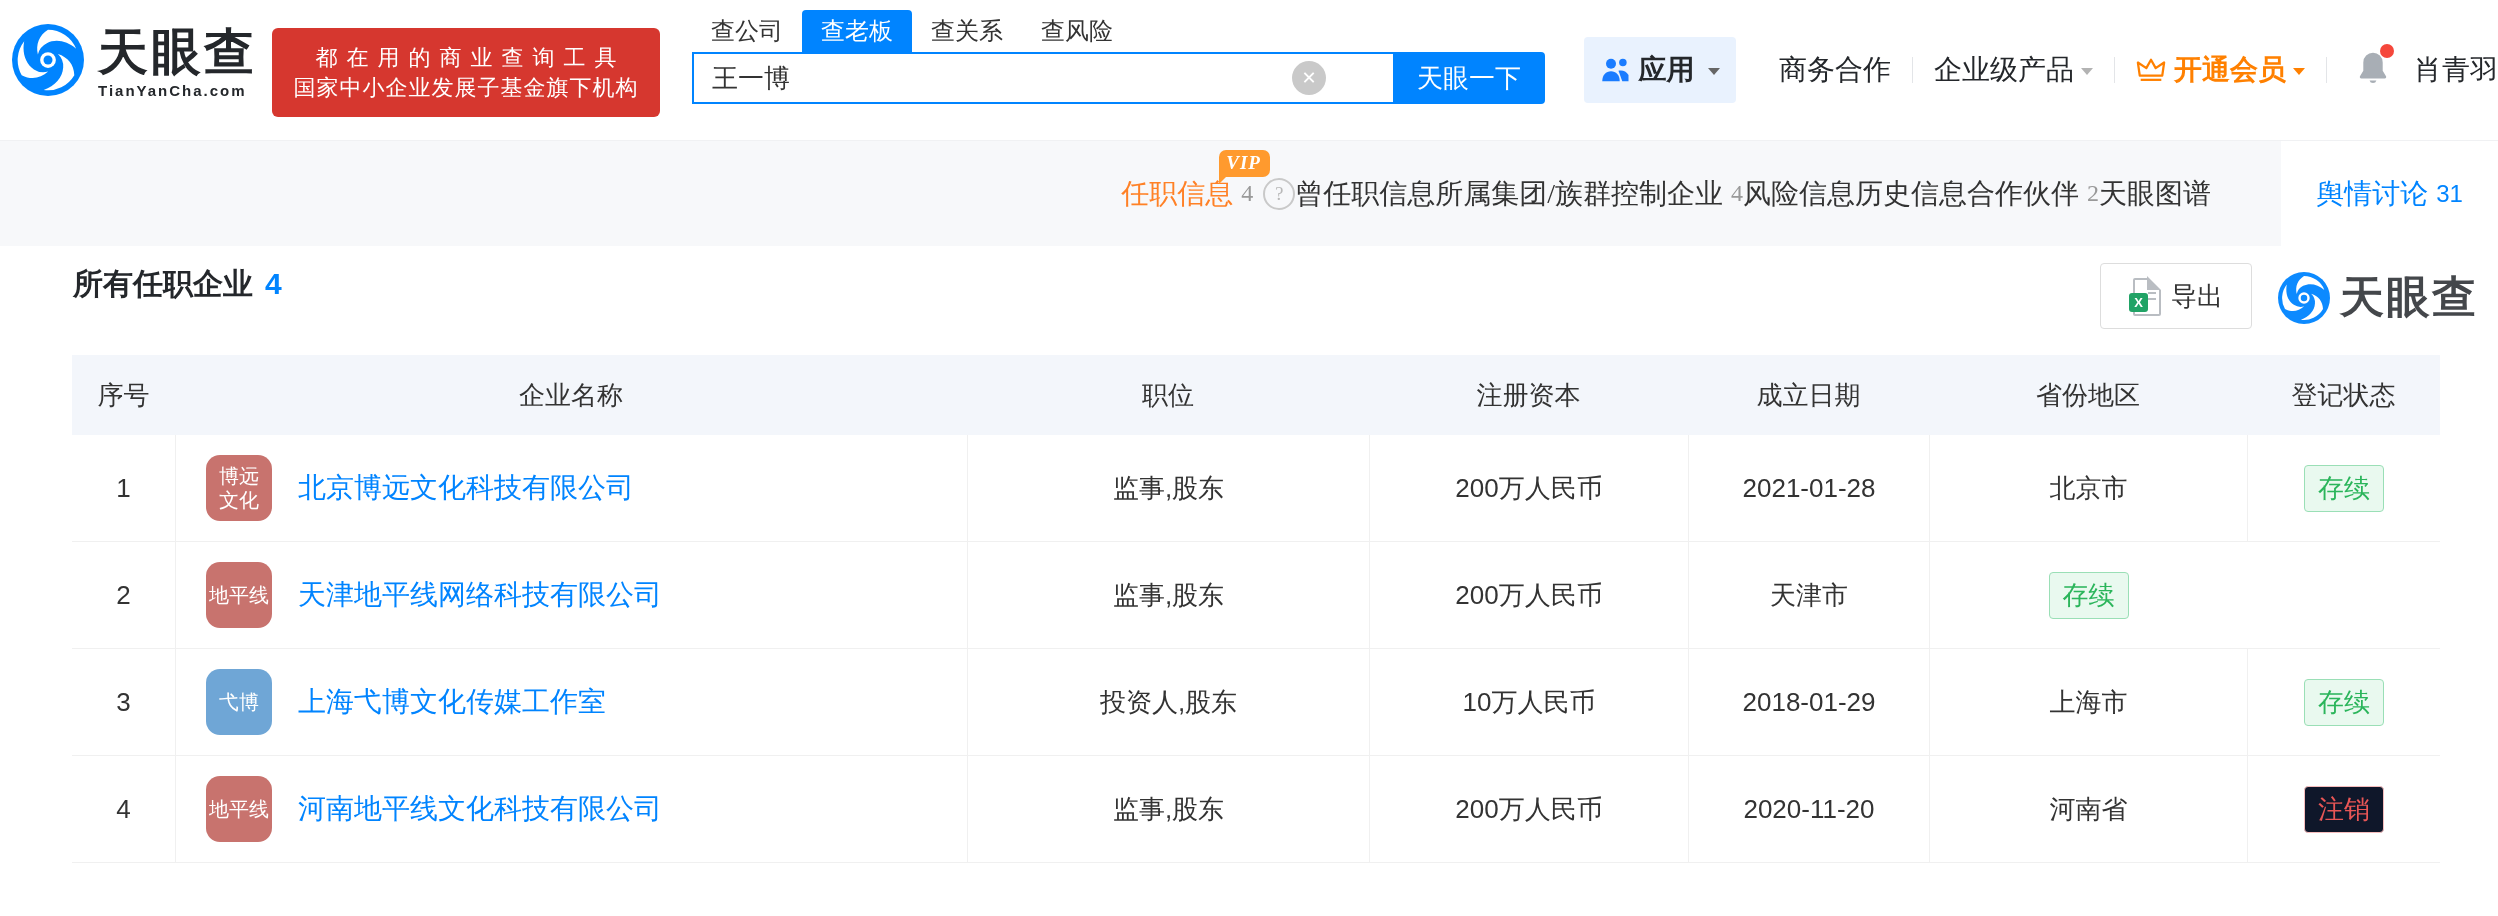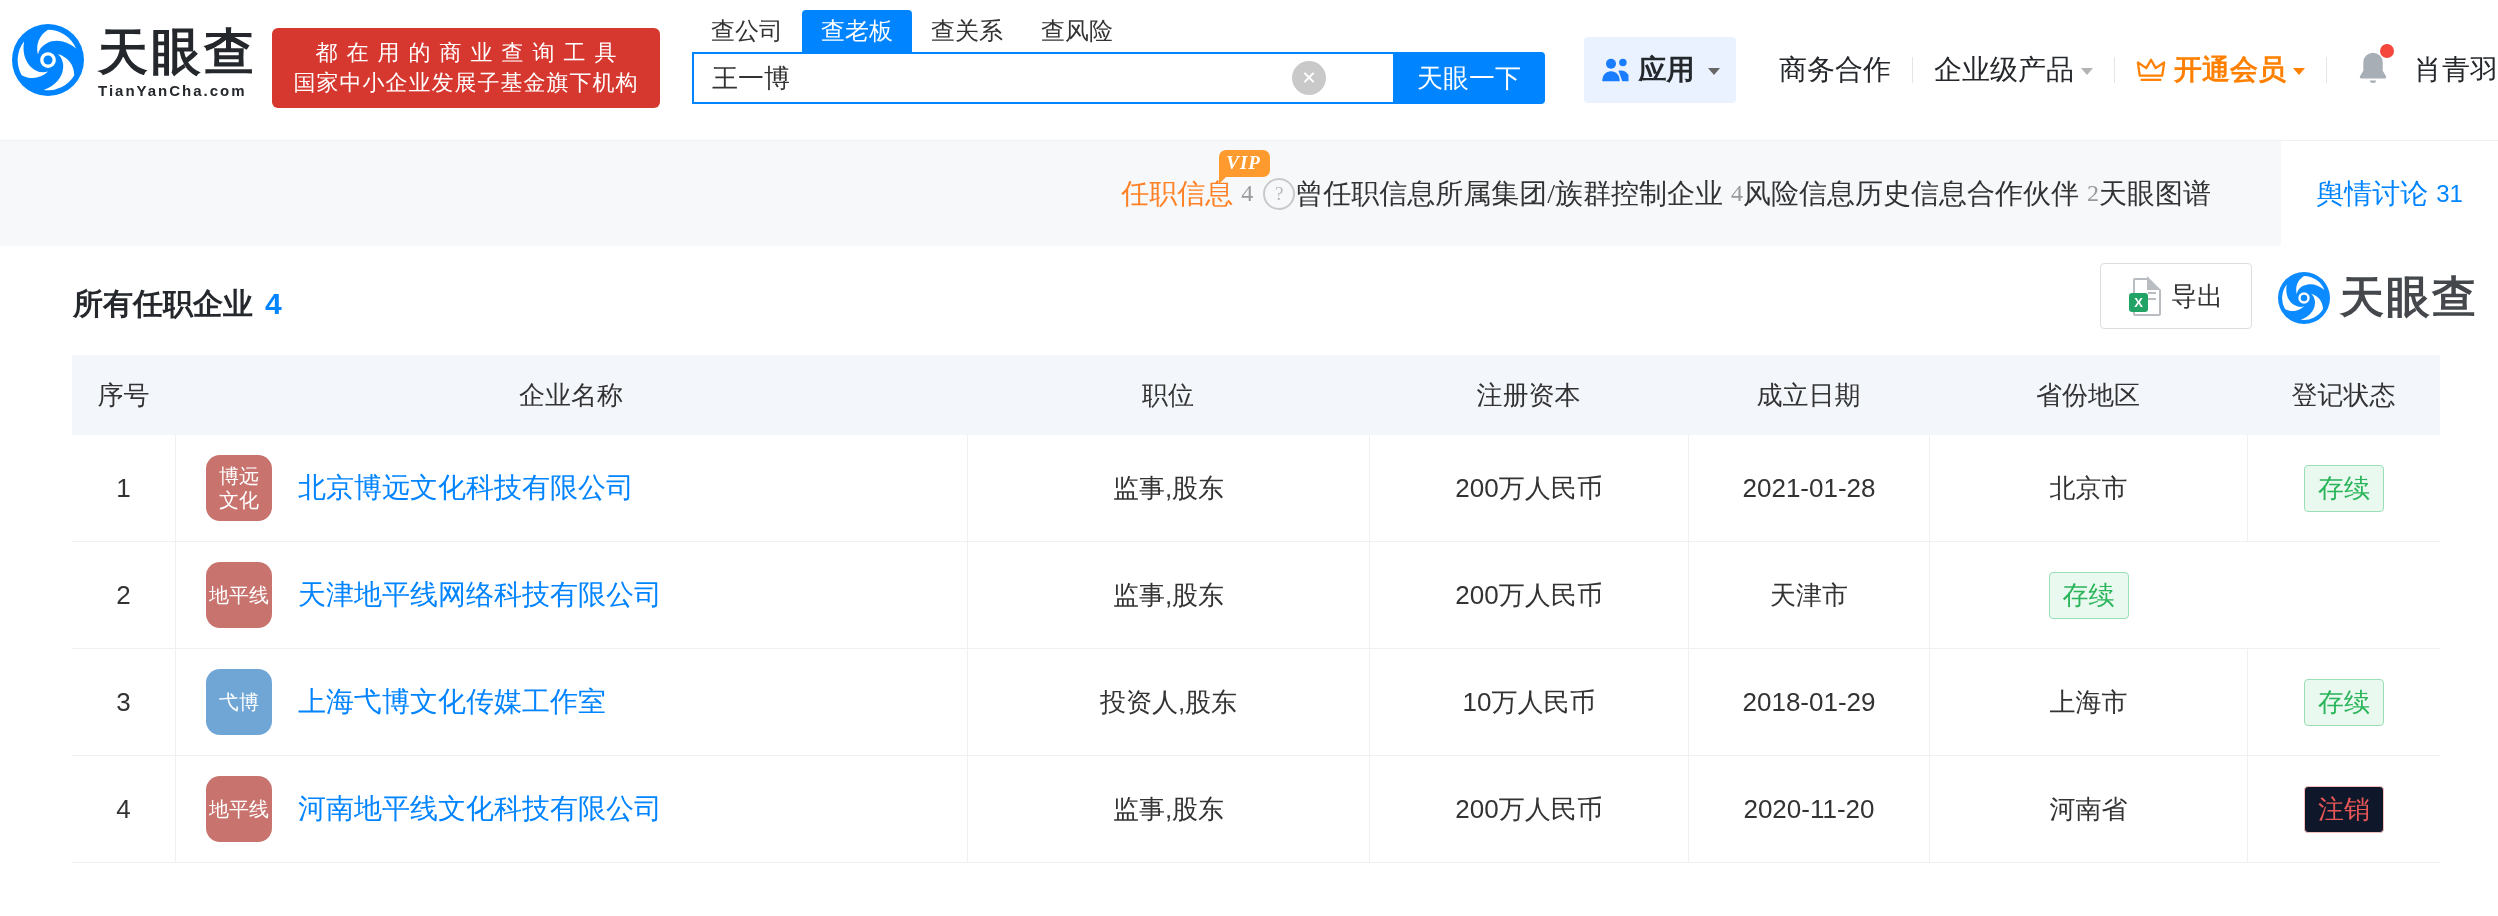--- a/index.html
+++ b/index.html
@@ -7,21 +7,21 @@
         font-family:"Liberation Sans","DejaVu Sans",sans-serif;color:#333;}
 
   
   .header{position:absolute;left:0;top:0;width:2498px;height:140px;background:#fff;}
   .logo{position:absolute;left:12px;top:24px;display:flex;align-items:flex-start;}
   .logo-swirl{width:72px;height:72px;}
   .logo-textwrap{margin-left:14px;display:flex;flex-direction:column;}
   .logo-cn{font-size:50px;font-weight:bold;color:#24272b;letter-spacing:3px;line-height:56px;}
   .logo-en{font-size:15px;font-weight:bold;color:#24272b;letter-spacing:2px;margin-top:2px;}
 
-  .promo{position:absolute;left:272px;top:28px;width:388px;height:80px;border-radius:6px;
+  .promo{position:absolute;left:272px;top:28px;width:388px;height:89px;border-radius:6px;
          background:#d6372f;color:#fff;display:flex;flex-direction:column;justify-content:center;
          align-items:center;}
   .promo-line1{font-size:22px;letter-spacing:9px;line-height:30px;white-space:nowrap;text-indent:9px;}
   .promo-line2{font-size:22px;letter-spacing:1px;line-height:30px;white-space:nowrap;}
 
   
   .search-tabs{position:absolute;left:692px;top:10px;display:flex;align-items:flex-end;height:42px;}
   .search-tab{font-size:24px;color:#333;padding:0 19px;height:42px;line-height:42px;cursor:pointer;}
   .search-tab.active{background:#0084ff;color:#fff;border-radius:4px 4px 0 0;}
   .search-bar{position:absolute;left:692px;top:52px;display:flex;}
@@ -66,21 +66,21 @@
   .nav-last .nav-count{color:#0084ff;}
   .vip-tag{position:absolute;top:9px;left:98px;background:#ff9a2e;color:#fff;font-size:19px;
            font-weight:bold;font-style:italic;padding:2px 9px 3px 7px;border-radius:7px 7px 7px 0;
            letter-spacing:1px;}
   .vip-tag:after{content:"";position:absolute;left:0;bottom:-7px;border:4px solid transparent;
            border-top-color:#ff9a2e;border-left-color:#ff9a2e;}
   .help-circle{width:28px;height:28px;border-radius:50%;border:2px solid #c9c9c9;color:#b9b9b9;
            font-size:19px;display:flex;align-items:center;justify-content:center;margin-left:10px;cursor:pointer;}
 
   
-  .content-title{position:absolute;left:73px;top:284px;font-size:30px;font-weight:bold;color:#24272b;text-align:right;}
+  .content-title{position:absolute;left:73px;top:264px;font-size:30px;font-weight:bold;color:#24272b;text-align:right;}
   .content-title .cnt{color:#0084ff;margin-left:12px;}
   .export-btn{position:absolute;left:2100px;top:263px;width:150px;height:64px;background:#fff;
               border:1px solid #ddd;border-radius:4px;display:flex;align-items:center;
               justify-content:center;cursor:pointer;}
   .export-label{font-size:26px;color:#333;margin-left:12px;}
   .watermark{position:absolute;left:2278px;top:268px;display:flex;align-items:center;opacity:.95;}
   .wm-text{font-size:44px;font-weight:bold;color:#3b3e42;margin-left:10px;letter-spacing:2px;}
 
   
   .table{position:absolute;left:72px;top:355px;width:2368px;}

